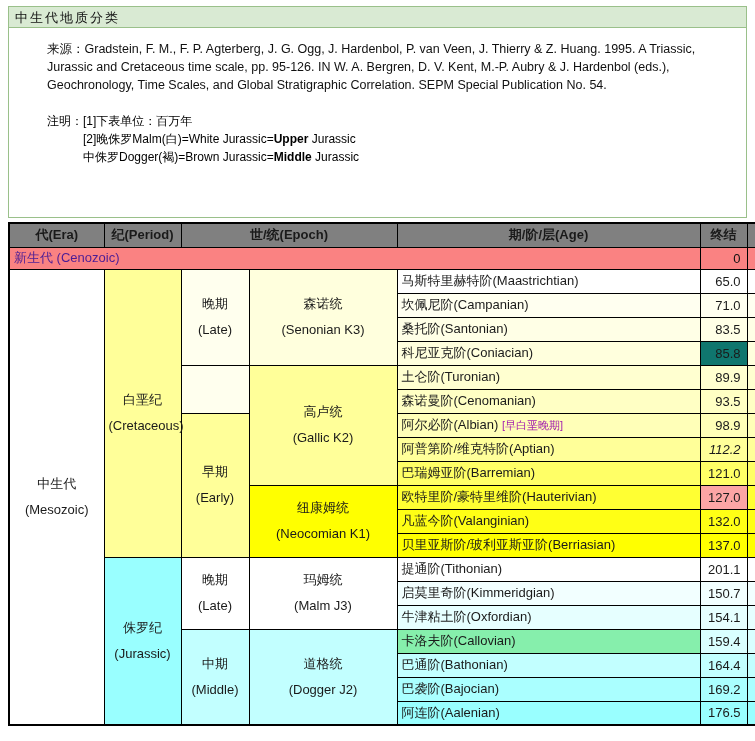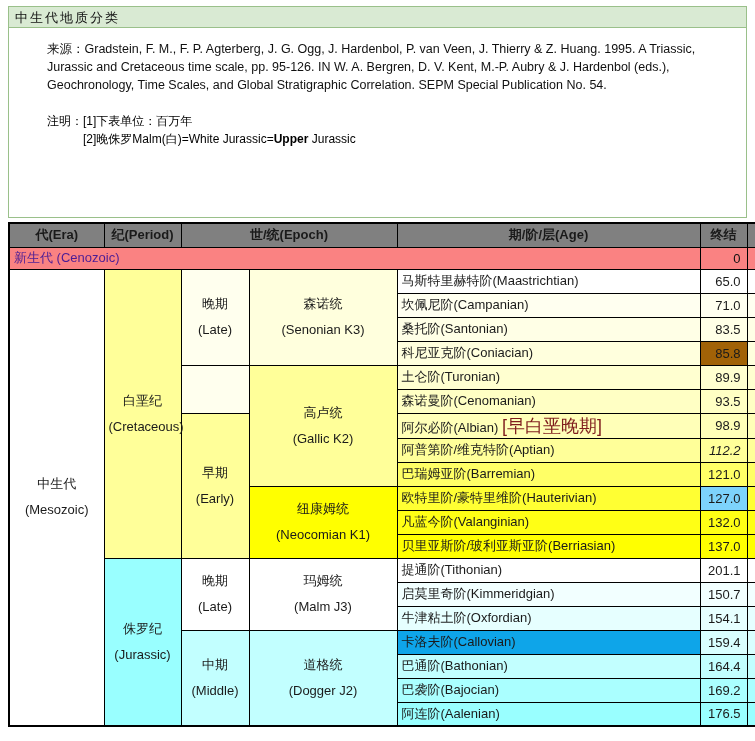--- a/index.html
+++ b/index.html
@@ -103,21 +103,21 @@
   .cenozoic td{
     background:#fa8282;
     height:22px;
   }
   .cenozoic .cz-label{
     text-align:left;
     font-size:13px;
     color:#4c1d95;
   }
   .cenozoic .num{color:#111;}
-  .annot{color:#7f1d1d;font-size:18px;}
+  .annot{color:#a21caf;font-size:11px;}
   .sub{display:block;}
 </style>
 </head>
 <body>
 
 <div class="page">
 
   <div class="titlebar">中生代地质分类</div>
 
   <div class="notecard">
@@ -125,20 +125,23 @@
     <div class="source">
       <span>来源：</span><span>Gradstein, F. M., F. P. Agterberg, J. G. Ogg, J. Hardenbol, P. van Veen, J. Thierry &amp; Z. Huang. 1995. A Triassic, Jurassic and Cretaceous time scale, pp. 95-126. IN W. A. Bergren, D. V. Kent, M.-P. Aubry &amp; J. Hardenbol (eds.), Geochronology, Time Scales, and Global Stratigraphic Correlation. SEPM Special Publication No. 54.</span>
     </div>
 
     <div class="notes">
       <div class="nline">
         <span>注明：</span><span>[1]下表单位：百万年</span>
       </div>
       <div class="nline indent">
         <span>[2]晚侏罗Malm(白)=White Jurassic=</span><b>Upper</b><span> Jurassic</span>
+      </div>
+      <div class="nline indent">
+        <span>中侏罗Dogger(褐)=Brown Jurassic=</span><b>Middle</b><span> Jurassic</span>
       </div>
     </div>
   </div>
 
   <table class="gtable">
     <colgroup>
       <col class="c-era">
         <col class="c-per">
         <col class="c-sta">
         <col class="c-epo2" style="width:148px">
@@ -190,21 +193,21 @@
         <td class="num" style="background: rgb(255, 255, 240);">71.0</td>
         <td class="num" style="background: rgb(255, 255, 240);">0.5</td>
       </tr>
       <tr>
         <td class="agecell" style="background: rgb(255, 255, 230);"><span>桑托阶(Santonian)</span></td>
         <td class="num" style="background: rgb(255, 255, 230);">83.5</td>
         <td class="num" style="background: rgb(255, 255, 230);">0.5</td>
       </tr>
       <tr>
         <td class="agecell" style="background: rgb(255, 255, 221);"><span>科尼亚克阶(Coniacian)</span></td>
-        <td class="num" style="background: #a16207; padding-left: 8px;">85.8</td>
+        <td class="num" style="background: #0f766e; padding-left: 8px;">85.8</td>
         <td class="num" style="background: rgb(255, 255, 221);">0.5</td>
       </tr>
 
       <tr>
         <td class="vcell" rowspan="2" style="background:#ffffee"></td>
         <td class="vcell" rowspan="5" style="background:#ffff99">
           <span class="sub">高卢统</span>
           <span class="sub">(Gallic K2)</span>
         </td>
         <td class="agecell" style="background: rgb(255, 255, 208);"><span>土仑阶(Turonian)</span></td>
@@ -236,21 +239,21 @@
         <td class="num" style="background: rgb(255, 255, 102);">121.0</td>
         <td class="num" style="background: rgb(255, 255, 102);">1.4</td>
       </tr>
 
       <tr>
         <td class="vcell" rowspan="3" style="background:#ffff00">
           <span class="sub">纽康姆统</span>
           <span class="sub">(Neocomian K1)</span>
         </td>
         <td class="agecell" style="background: rgb(255, 255, 51);"><span>欧特里阶/豪特里维阶(Hauterivian)</span></td>
-        <td class="num" style="background: #7dd3fc;">127.0</td>
+        <td class="num" style="background: #fca5a5;">127.0</td>
         <td class="num" style="background: rgb(255, 255, 51);">1.6</td>
       </tr>
       <tr>
         <td class="agecell" style="background: rgb(255, 255, 21); margin-left: 13px;"><span>凡蓝今阶(Valanginian)</span></td>
         <td class="num" style="background: rgb(255, 255, 21);">132.0</td>
         <td class="num" style="background: rgb(255, 255, 21);">1.9</td>
       </tr>
       <tr>
         <td class="agecell" style="background: rgb(255, 255, 0);"><span>贝里亚斯阶/玻利亚斯亚阶(Berriasian)</span></td>
         <td class="num" style="background: rgb(255, 255, 0);">137.0</td>
@@ -287,21 +290,21 @@
 
       <tr>
         <td class="vcell" rowspan="4" style="background:#c2ffff">
           <span class="sub">中期</span>
           <span class="sub">(Middle)</span>
         </td>
         <td class="vcell" rowspan="4" style="background:#c2ffff">
           <span class="sub">道格统</span>
           <span class="sub">(Dogger J2)</span>
         </td>
-        <td class="agecell" style="background: #0ea5e9;"><span>卡洛夫阶(Callovian)</span></td>
+        <td class="agecell" style="background: #86efac;"><span>卡洛夫阶(Callovian)</span></td>
         <td class="num" style="background: rgb(217, 255, 255);">159.4</td>
         <td class="num" style="background: rgb(217, 255, 255);">3.6</td>
       </tr>
       <tr>
         <td class="agecell" style="background: rgb(194, 255, 255);"><span>巴通阶(Bathonian)</span></td>
         <td class="num" style="background: rgb(194, 255, 255);">164.4</td>
         <td class="num" style="background: rgb(194, 255, 255);">3.8</td>
       </tr>
       <tr>
         <td class="agecell" style="background: rgb(170, 255, 255);"><span>巴袭阶(Bajocian)</span></td>

